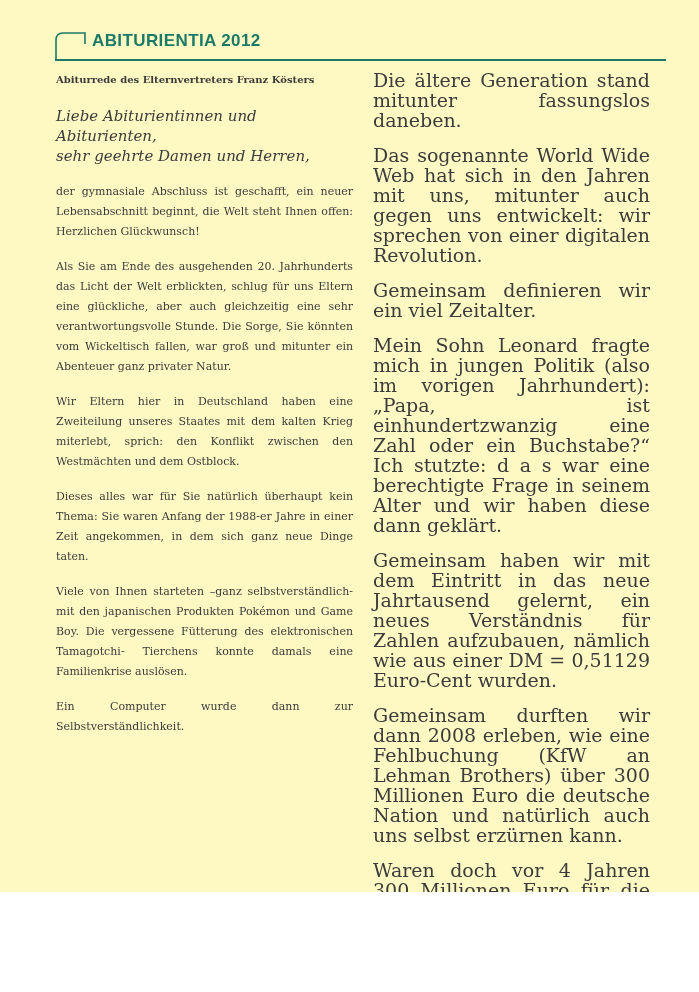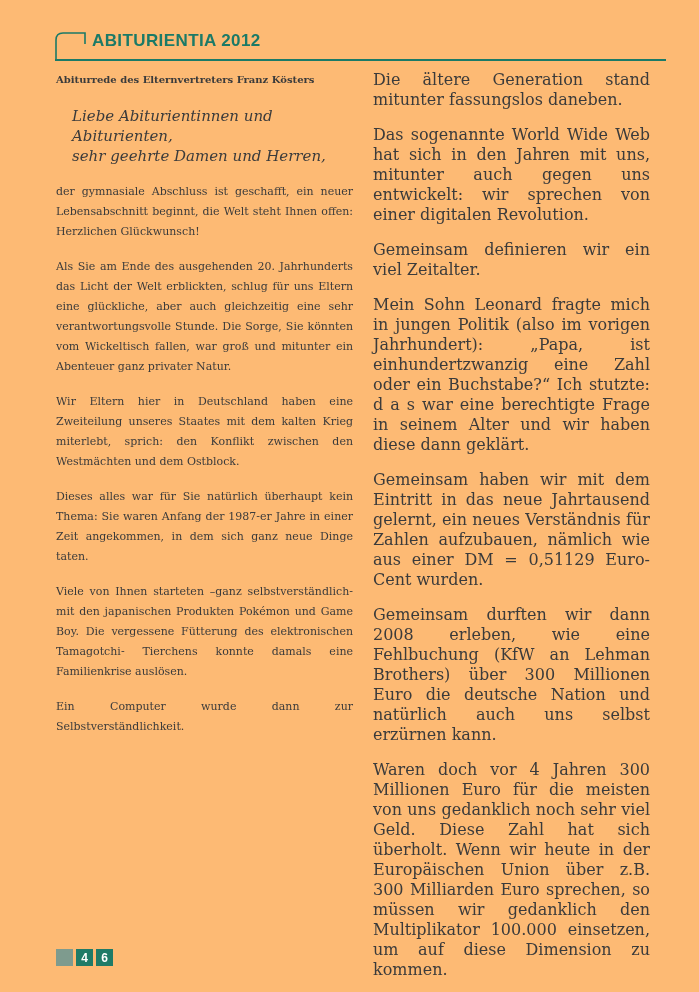--- a/index.html
+++ b/index.html
@@ -3,22 +3,22 @@
 <meta charset="utf-8">
 <style>
   html, body {
     margin: 0;
     padding: 0;
     background: #ffffff;
   }
   .page {
     position: relative;
     width: 699px;
-    height: 992px;
-    background: #fdba74;
+    height: 892px;
+    background: #fef9c3;
     overflow: hidden;
     font-family: "DejaVu Serif", serif;
   }
 
   
   .header-rule {
     position: absolute;
     top: 59px;
     left: 55px;
     width: 611px;
@@ -54,38 +54,38 @@
   .col-right { width: 277px; }
 
   .article-title {
     margin: 0 0 16px 0;
     font-size: 10px;
     line-height: 20px;
     font-weight: 700;
     color: #3b3b3b;
   }
   .salutation {
-    margin: 0 0 16px 16px;
+    margin: 0 0 16px 0;
     font-style: italic;
     font-size: 15px;
     line-height: 20px;
     color: #3b3b3b;
   }
   .salutation span { display: block; }
 
   .body-par {
     margin: 0 0 15px 0;
     font-size: 11px;
     line-height: 20px;
     text-align: justify;
     color: #3b3b3b;
     hyphens: auto;
     -webkit-hyphens: auto;
   }
-  .col-right .body-par { font-size: 16px; }
+  .col-right .body-par { font-size: 19px; }
 
   
   .footer {
     position: absolute;
     left: 56px;
     top: 949px;
     display: flex;
     gap: 3px;
     align-items: center;
   }
@@ -120,21 +120,21 @@
 
     <section class="col-left">
       <h2 class="article-title">Abiturrede des Elternvertreters Franz Kösters</h2>
       <p class="salutation">
         <span>Liebe Abiturientinnen und Abiturienten,</span>
         <span>sehr geehrte Damen und Herren,</span>
       </p>
       <p class="body-par">der gymnasiale Abschluss ist geschafft, ein neuer Lebensabschnitt beginnt, die Welt steht Ihnen offen: Herzlichen Glückwunsch!</p>
       <p class="body-par">Als Sie am Ende des ausgehenden 20. Jahrhunderts das Licht der Welt erblickten, schlug für uns Eltern eine glückliche, aber auch gleichzeitig eine sehr verantwortungsvolle Stunde. Die Sorge, Sie könnten vom Wickeltisch fallen, war groß und mitunter ein Abenteuer ganz privater Natur.</p>
       <p class="body-par">Wir Eltern hier in Deutschland haben eine Zweiteilung unseres Staates mit dem kalten Krieg miterlebt, sprich: den Konflikt zwischen den Westmächten und dem Ostblock.</p>
-      <p class="body-par">Dieses alles war für Sie natürlich überhaupt kein Thema: Sie waren Anfang der 1987-er Jahre in einer Zeit angekommen, in dem sich ganz neue Dinge taten.</p>
+      <p class="body-par">Dieses alles war für Sie natürlich überhaupt kein Thema: Sie waren Anfang der 1988-er Jahre in einer Zeit angekommen, in dem sich ganz neue Dinge taten.</p>
       <p class="body-par">Viele von Ihnen starteten –ganz selbstverständlich- mit den japanischen Produkten Pokémon und Game Boy. Die vergessene Fütterung des elektronischen Tamagotchi- Tierchens konnte damals eine Familienkrise auslösen.</p>
       <p class="body-par">Ein Computer wurde dann zur Selbstverständlichkeit.</p>
     </section>
 
     <section class="col-right">
       <p class="body-par">Die ältere Generation stand mitunter fassungslos daneben.</p>
       <p class="body-par">Das sogenannte World Wide Web hat sich in den Jahren mit uns, mitunter auch gegen uns entwickelt: wir sprechen von einer digitalen Revolution.</p>
       <p class="body-par">Gemeinsam definieren wir ein viel Zeitalter.</p>
       <p class="body-par">Mein Sohn Leonard fragte mich in jungen Politik (also im vorigen Jahrhundert): „Papa, ist einhundertzwanzig eine Zahl oder ein Buchstabe?“ Ich stutzte: d a s war eine berechtigte Frage in seinem Alter und wir haben diese dann geklärt.</p>
       <p class="body-par">Gemeinsam haben wir mit dem Eintritt in das neue Jahrtausend gelernt, ein neues Verständnis für Zahlen aufzubauen, nämlich wie aus einer DM = 0,51129 Euro-Cent wurden.</p>

